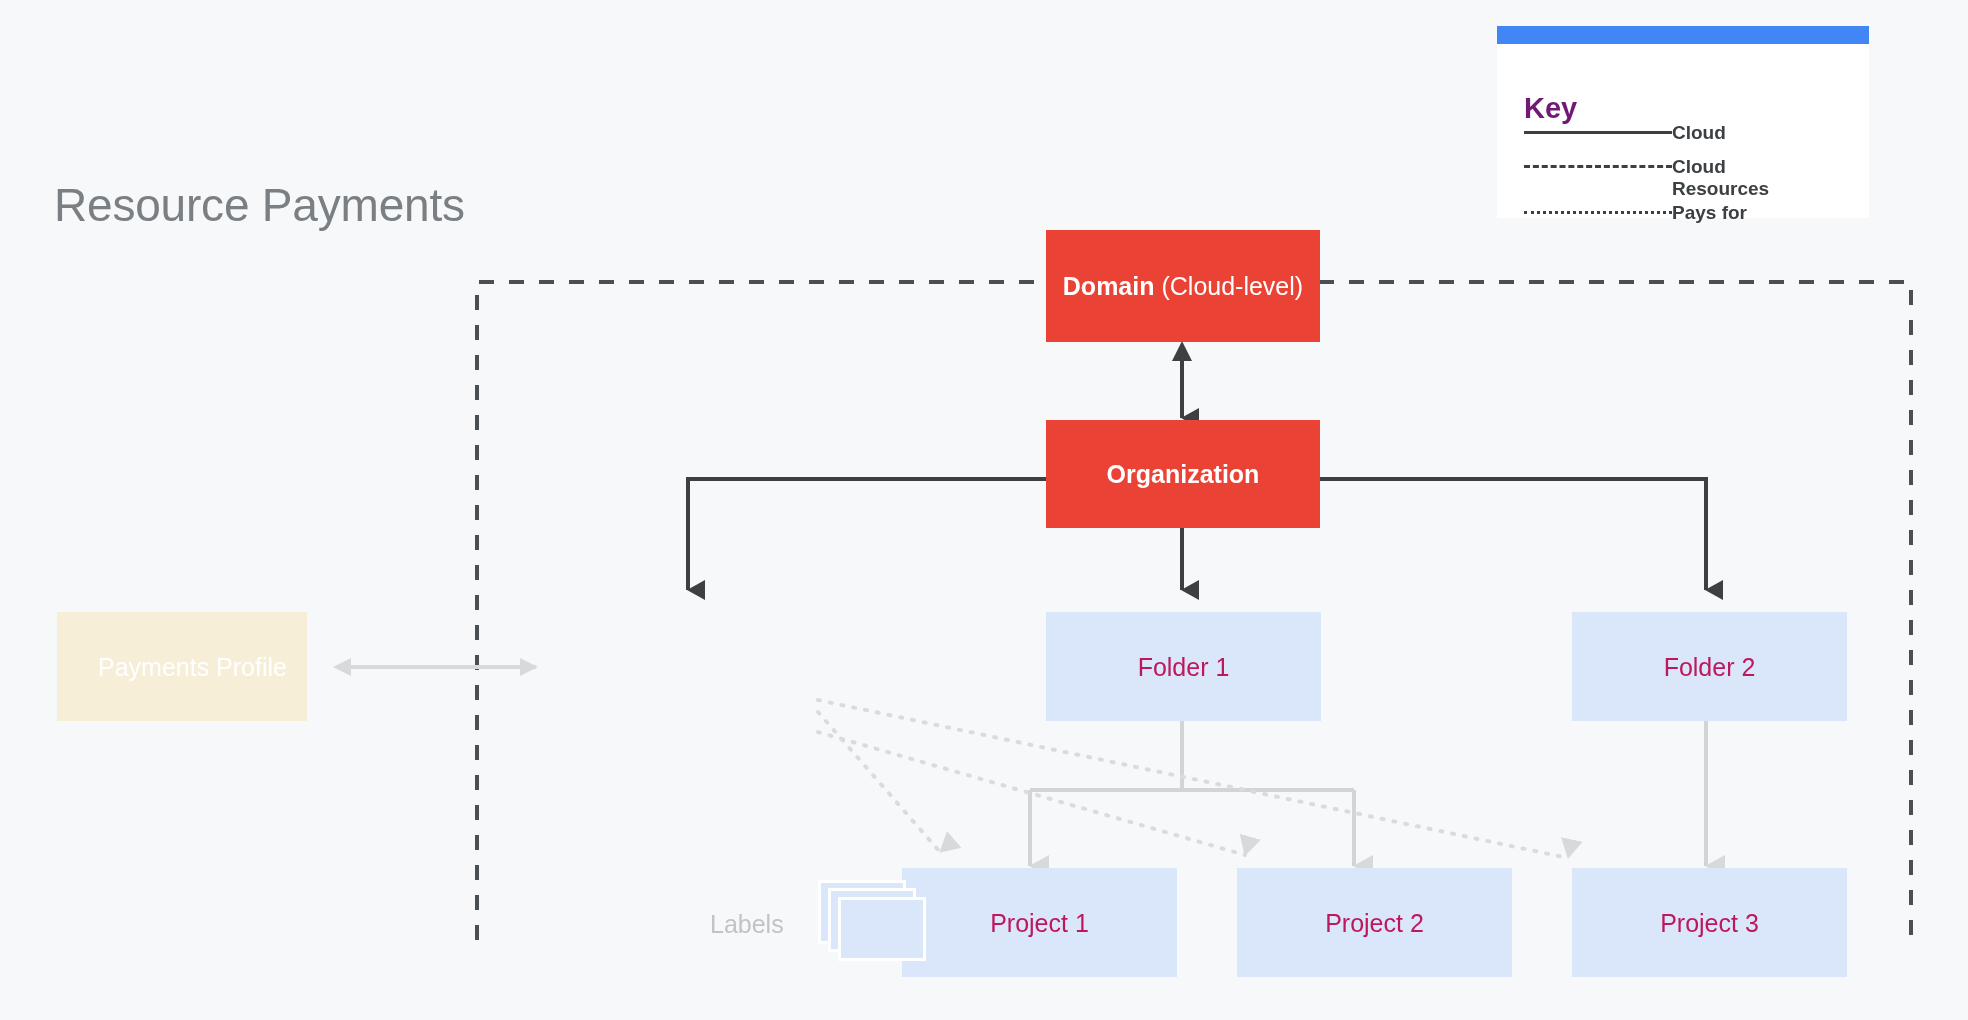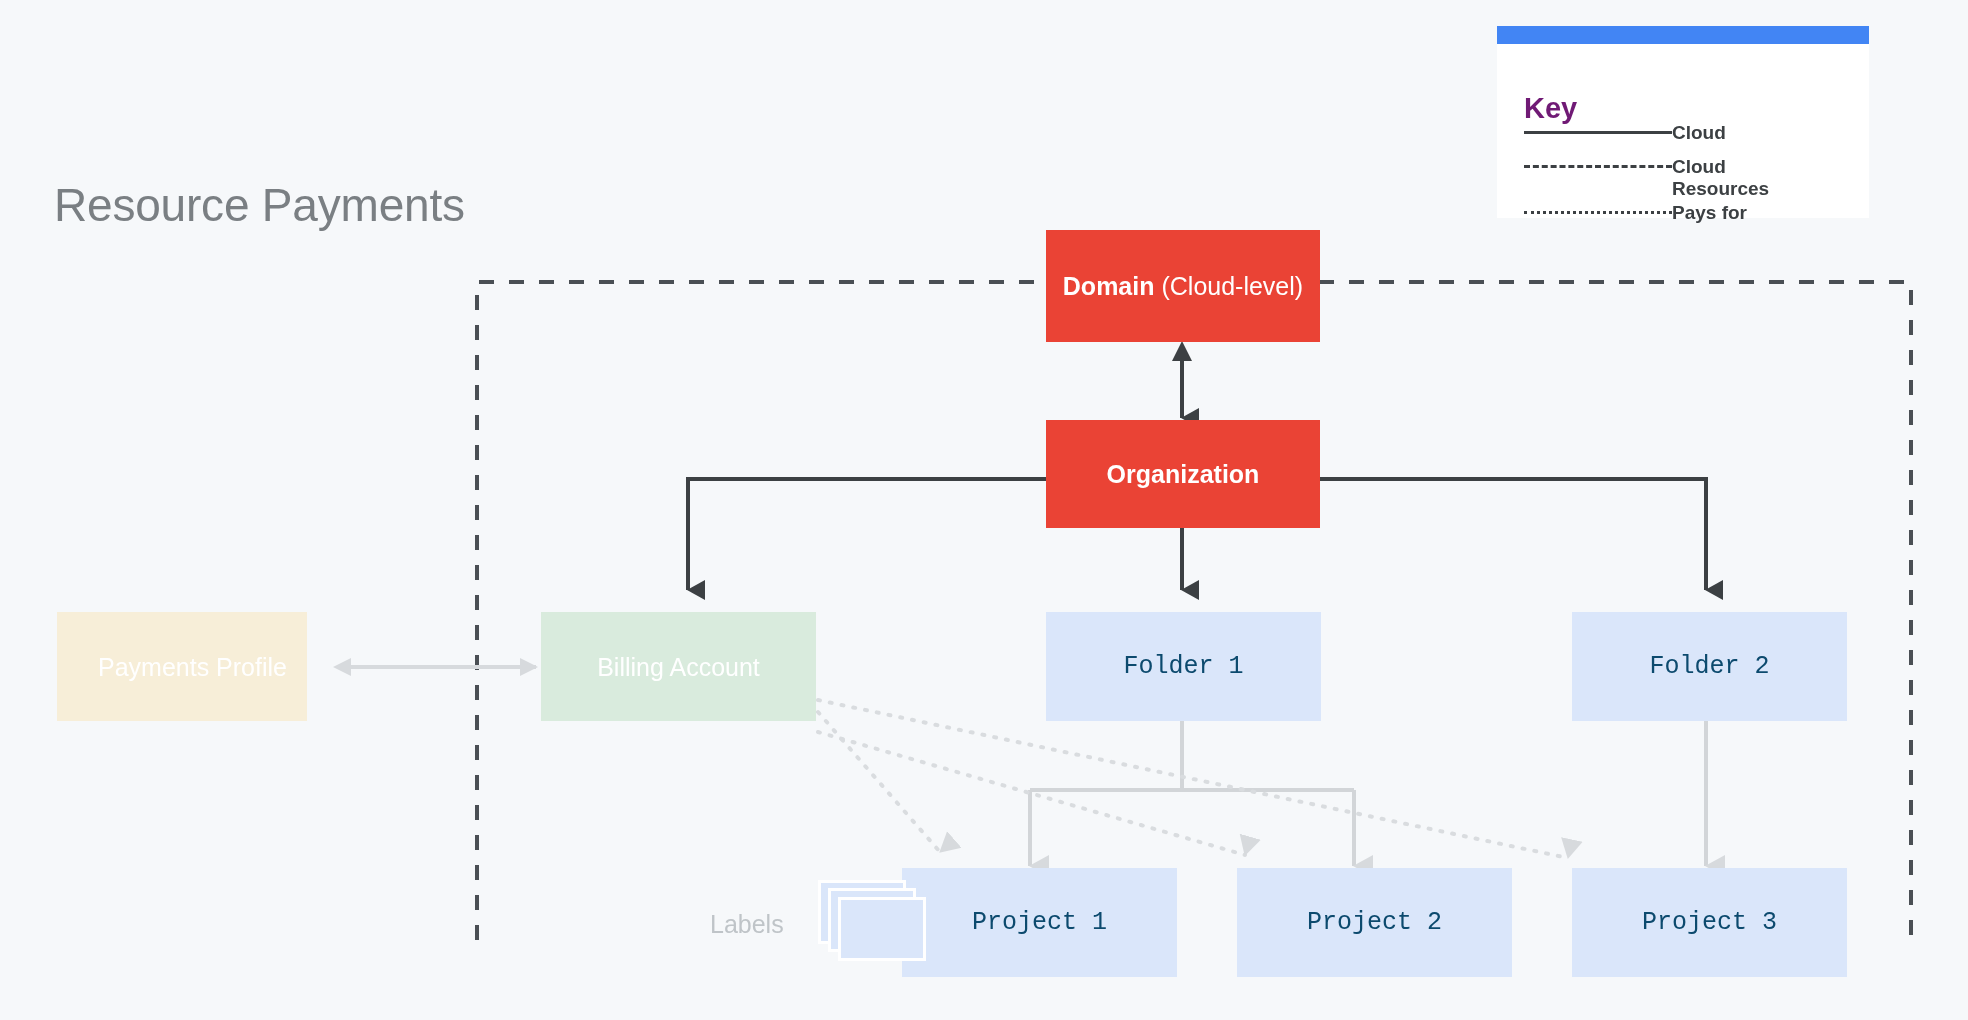--- a/index.html
+++ b/index.html
@@ -73,24 +73,23 @@
     font-weight: 400;
   }
   .node-green {
     background: #D9EBDD;
     color: #FFFFFF;
     font-size: 25px;
     font-weight: 400;
   }
   .node-blue {
     background: #DAE6FA;
-    color: #0c4a6e;
-    font-size: 25px;
-    font-weight: 400;
-    font-family: Liberation Mono, monospace;
+    color: #be185d;
+    font-size: 25px;
+    font-weight: 400;
   }
 
   
   .labels-caption {
     position: absolute;
     font-size: 25px;
     color: #BFC4C8;
     font-weight: 400;
     white-space: nowrap;
   }
@@ -263,23 +262,20 @@
   </div>
 
   <div class="node node-red" style="left:1046px; top:420px; width:274px; height:108px;">
     <span class="node-label">Organization</span>
   </div>
 
   <div class="node node-cream" style="left:57px; top:612px; width:250px; height:109px;padding-left:21px;">
     <span class="node-label">Payments Profile</span>
   </div>
 
-  <div class="node node-green" style="left:541px; top:612px; width:275px; height:109px;">
-    <span class="node-label">Billing Account</span>
-  </div>
 
   <div class="node node-blue" style="left:1046px; top:612px; width:275px; height:109px;">
     <span class="node-label">Folder 1</span>
   </div>
 
   <div class="node node-blue" style="left:1572px; top:612px; width:275px; height:109px;">
     <span class="node-label">Folder 2</span>
   </div>
 
   <div class="node node-blue" style="left:902px; top:868px; width:275px; height:109px;">

